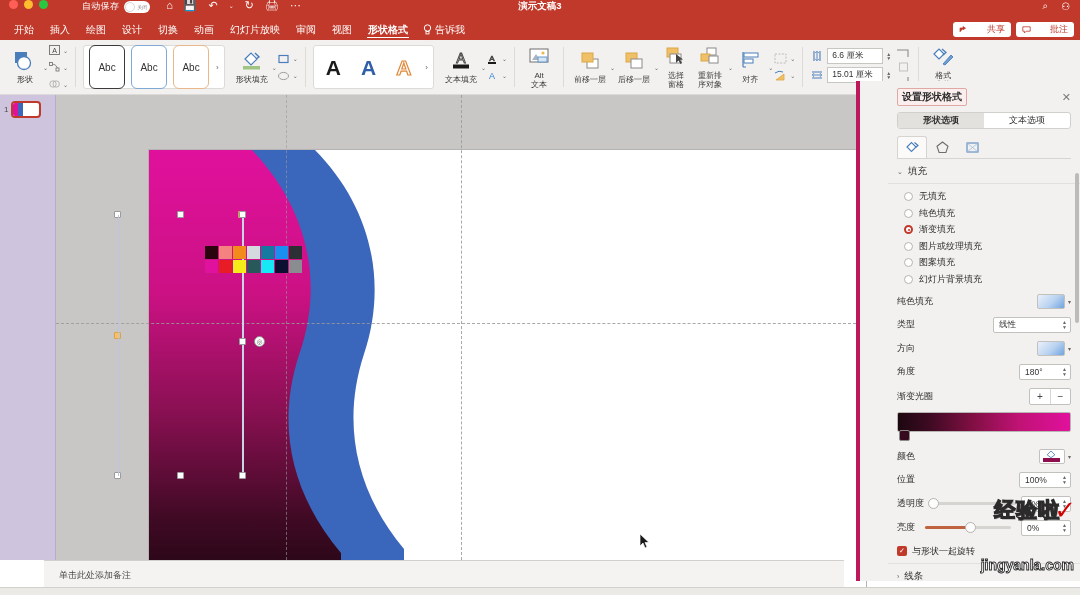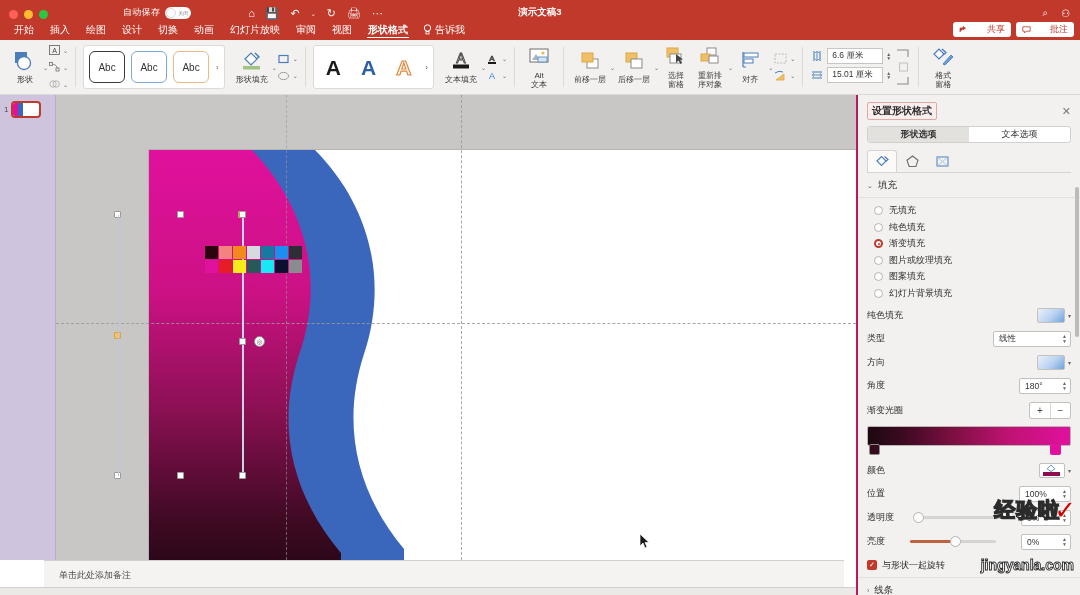--- a/index.html
+++ b/index.html
@@ -8,21 +8,21 @@
     font-family: "Liberation Sans", "DejaVu Sans", sans-serif;
     overflow: hidden;
     background: #ffffff;
     -webkit-font-smoothing: antialiased;
   }
   .app { position: relative; width: 1080px; height: 595px; }
 
   
   .titlebar {
     position: absolute; top: 0; left: 0; width: 1080px; height: 19px;
-    background: #c0392b; display: flex; align-items: flex-end; gap: 41px;
+    background: #c0392b; display: flex; align-items: flex-start;
   }
   .traffic { display: flex; gap: 6px; margin-left: 9px; align-items: center; }
   .tl { width: 9px; height: 9px; border-radius: 50%; }
   .tl.r { background: #ff5f57; }
   .tl.y { background: #febc2e; }
   .tl.g { background: #28c840; }
   .autosave-wrap { display: flex; align-items: center; gap: 5px; margin-left: 34px; }
   .autosave-label { color: #fff; font-size: 9px; letter-spacing: .3px; }
   .toggle {
     width: 26px; height: 12px; border-radius: 7px; background: #ffffff;
@@ -79,21 +79,21 @@
   .sqicon { width: 26px; height: 24px; display: flex; align-items: center; justify-content: center; }
   .caret { font-size: 6px; color: #666; margin-left: 1px; }
   .minibtn { display: flex; align-items: center; gap: 1px; height: 16px; }
   .minicol { display: flex; flex-direction: column; gap: 1px; justify-content: center; }
 
   .gallery {
     display: flex; align-items: center; background: #fff;
     border: 1px solid #dddbd7; border-radius: 3px; height: 44px; padding: 0 5px; gap: 6px;
   }
   .shapebox {
-    width: 36px; height: 32px; border-radius: 6px; display: flex;
+    width: 36px; height: 44px; border-radius: 6px; display: flex;
     align-items: center; justify-content: center; font-size: 10px;
     color: #333; background: #fff;
   }
   .wa { font-size: 21px; font-weight: bold; line-height: 1; padding: 0 7px; }
 
   .sizefield { display: flex; align-items: center; gap: 3px; margin-bottom: 3px; }
   .sizeinput {
     width: 56px; height: 16px; border: 1px solid #c8c6c2; border-radius: 0;
     background: #fff; font-size: 8.5px; color: #333;
     display: flex; align-items: center; padding-left: 4px;
@@ -171,22 +171,22 @@
     background: #f4f3f1; border-top: 1px solid #d2d0cc;
     font-size: 9px; color: #4a4a4a; padding: 8px 0 0 15px;
   }
   .statusbar {
     position: absolute; top: 587px; left: 0; width: 1080px; height: 8px;
     background: #eceae6; border-top: 1px solid #d2d0cc;
   }
 
   
   .pane {
-    position: absolute; top: 95px; right: 0; width: 224px; height: 500px;
-    background: #f2f1ef; border-left: 2px solid #be185d;
+    position: absolute; top: 81px; right: 0; width: 224px; height: 500px;
+    background: #f2f1ef; border-left: 4px solid #be185d; padding-left: 28px;
   }
   .pane-title-row {
     display: flex; align-items: center; justify-content: space-between;
     padding: 7px 9px 4px 9px;
   }
   .pane-title {
     font-size: 10px; font-weight: bold; color: #2e2e2e;
     border: 1px solid #e0a9a4; background: #faeeee; padding: 1px 4px; border-radius: 2px;
   }
   .close-x { font-size: 11px; color: #7a7a7a; }

